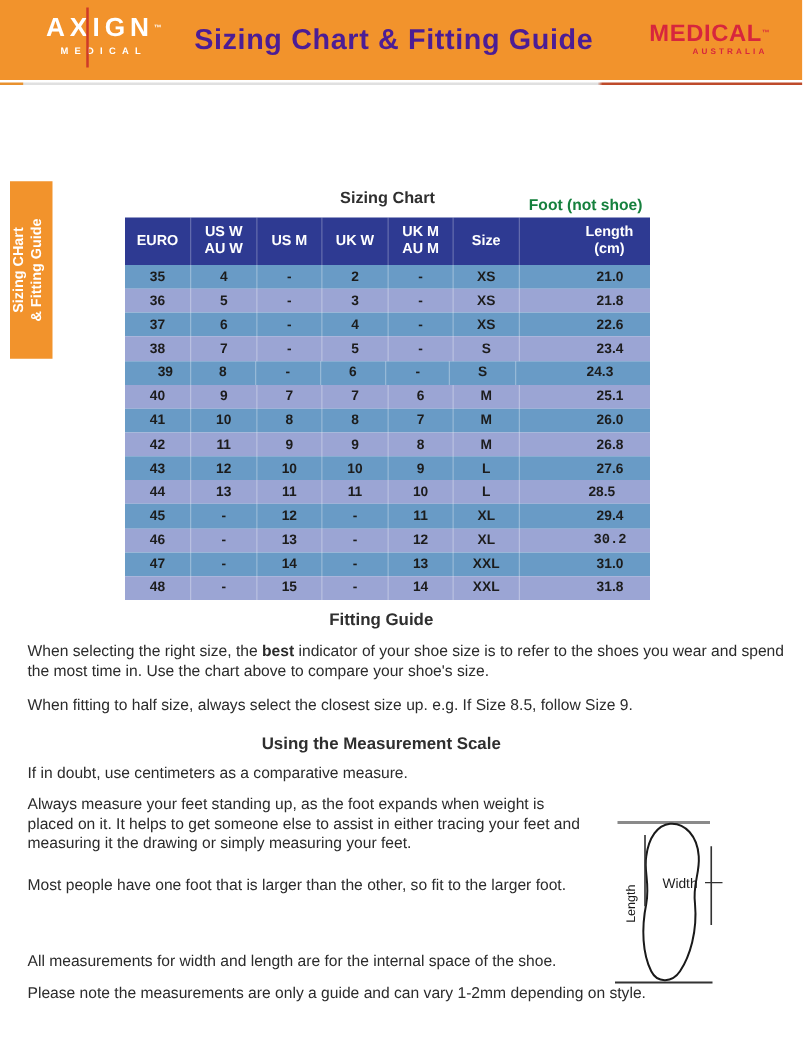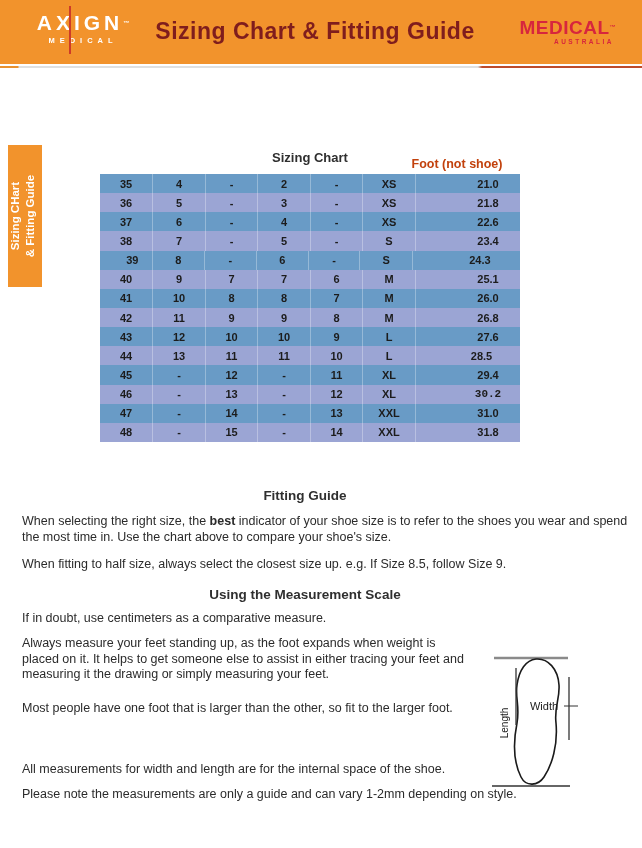--- a/index.html
+++ b/index.html
@@ -8,37 +8,37 @@
     font-family:"Liberation Sans","DejaVu Sans",sans-serif;color:#2b2b2b;
   }
   
   .banner{position:absolute;left:0;top:0;width:642px;height:64px;background:#F2932C;}
   .axign{position:absolute;left:28px;top:12px;width:110px;text-align:center;color:#fff;}
   .axign-word{font-size:21px;font-weight:bold;letter-spacing:4px;line-height:22px;}
   .axign-tm{font-size:6px;vertical-align:top;letter-spacing:0;}
   .axign-sub{font-size:7.5px;font-weight:bold;letter-spacing:5px;margin-top:2px;}
   .axign-bar{position:absolute;left:69px;top:6px;width:2px;height:48px;background:#CE3B28;}
   .banner-title{position:absolute;left:150px;top:18px;width:330px;text-align:center;
-    color:#7f1d1d;font-size:23px;font-weight:bold;letter-spacing:0.5px;}
+    color:#4c1d95;font-size:23px;font-weight:bold;letter-spacing:0.5px;}
   .archline{position:absolute;right:26px;top:18px;width:110px;text-align:right;color:#D7263D;}
   .arch-word{font-size:19px;font-weight:bold;letter-spacing:0.5px;line-height:19px;}
   .arch-tm{font-size:6px;vertical-align:top;}
   .arch-sub{font-size:6.5px;font-weight:bold;letter-spacing:2.5px;margin-top:1px;margin-right:2px;}
   .banner-rule{position:absolute;left:0;top:66px;width:642px;height:2px;
     background:linear-gradient(to right,#E8912F 0px,#E8912F 18px,#E0E0E0 19px,#E0E0E0 478px,#BE4B2B 482px,#BE4B2B 642px);}
   
   .side-tab{position:absolute;left:8px;top:145px;width:34px;height:142px;background:#F2932C;}
   .side-tab-text{position:absolute;left:-46px;top:199px;width:142px;height:34px;
     transform:rotate(-90deg);text-align:center;color:#fff;font-weight:bold;
     font-size:11.5px;line-height:15px;}
   
   .chart-title{position:absolute;left:100px;top:150px;width:420px;text-align:center;
     font-size:13px;font-weight:bold;color:#2f2f2f;}
-  .foot-label{position:absolute;left:400px;top:157px;width:114px;text-align:center;
-    font-size:12.5px;font-weight:bold;color:#c2410c;}
+  .foot-label{position:absolute;left:400px;top:157px;width:114px;text-align:right;
+    font-size:12.5px;font-weight:bold;color:#15803d;}
   
   .table{position:absolute;left:100px;top:174px;width:420px;}
   .thead{display:flex;background:#2E3A92;height:38px;}
   .hcell{display:flex;align-items:center;justify-content:center;box-sizing:border-box;
     color:#fff;font-weight:bold;font-size:11.5px;text-align:center;white-space:pre-line;line-height:13px;}
   .hcell + .hcell{border-left:1px solid rgba(255,255,255,0.25);}
   .hcell:last-child{border-left:none;padding-left:0;}
   .trow{display:flex;height:19.143px;}
   .trow.blu{background:#699BC6;}
   .trow.lav{background:#9BA5D4;}
@@ -84,20 +84,33 @@
   <div class="side-tab"></div>
   <div class="side-tab-text">
     <div>Sizing CHart</div>
     <div>&amp; Fitting Guide</div>
   </div>
 
   <div class="chart-title">Sizing Chart</div>
   <div class="foot-label">Foot (not shoe)</div>
 
   <div class="table">
+    <div class="thead">
+        <div class="hcell" style="width: 52px;">EURO</div>
+        <div class="hcell" style="width: 53px;">US W
+AU W</div>
+        <div class="hcell" style="width: 52px;">US M</div>
+        <div class="hcell" style="width: 53px;">UK W</div>
+        <div class="hcell" style="width: 52px;">UK M
+AU M</div>
+        <div class="hcell" style="width: 53px;">Size</div>
+        <div class="hcell" style="width: 40px;"></div>
+        <div class="hcell" style="width: 65px;">Length
+(cm)</div>
+      </div>
     <div class="tbody">
         <div class="trow blu">
           <div class="bcell" style="width: 52px;">35</div>
           <div class="bcell" style="width: 53px;">4</div>
           <div class="bcell" style="width: 52px;">-</div>
           <div class="bcell" style="width: 53px;">2</div>
           <div class="bcell" style="width: 52px;">-</div>
           <div class="bcell" style="width: 53px;">XS</div>
           <div class="bcell lencell" style="width: 105px;">21.0</div>
         </div>

